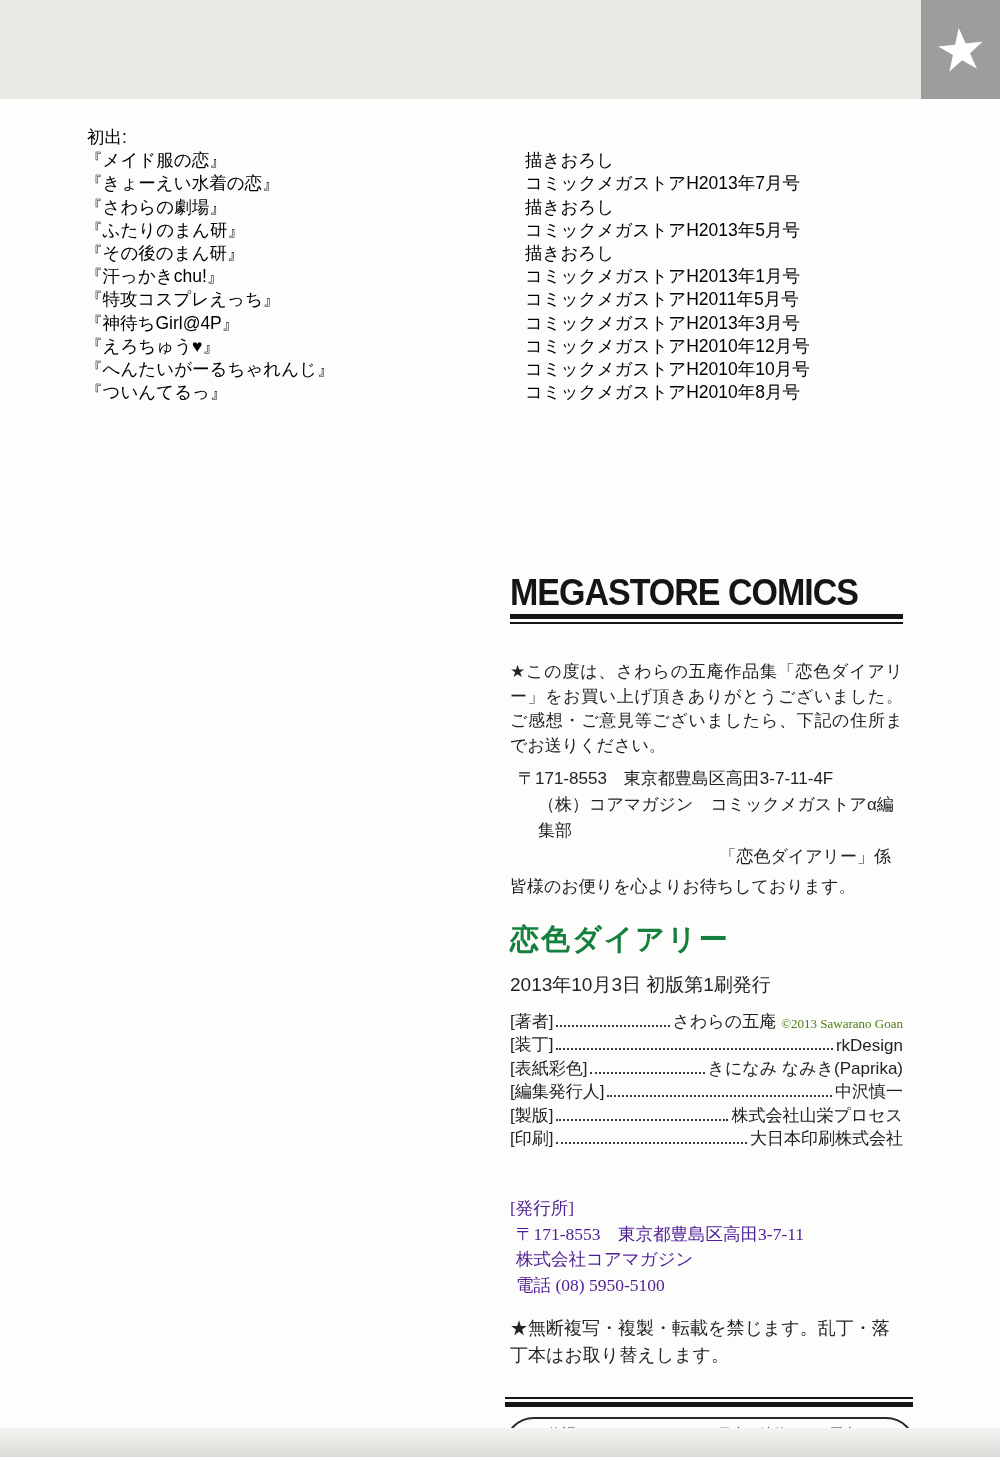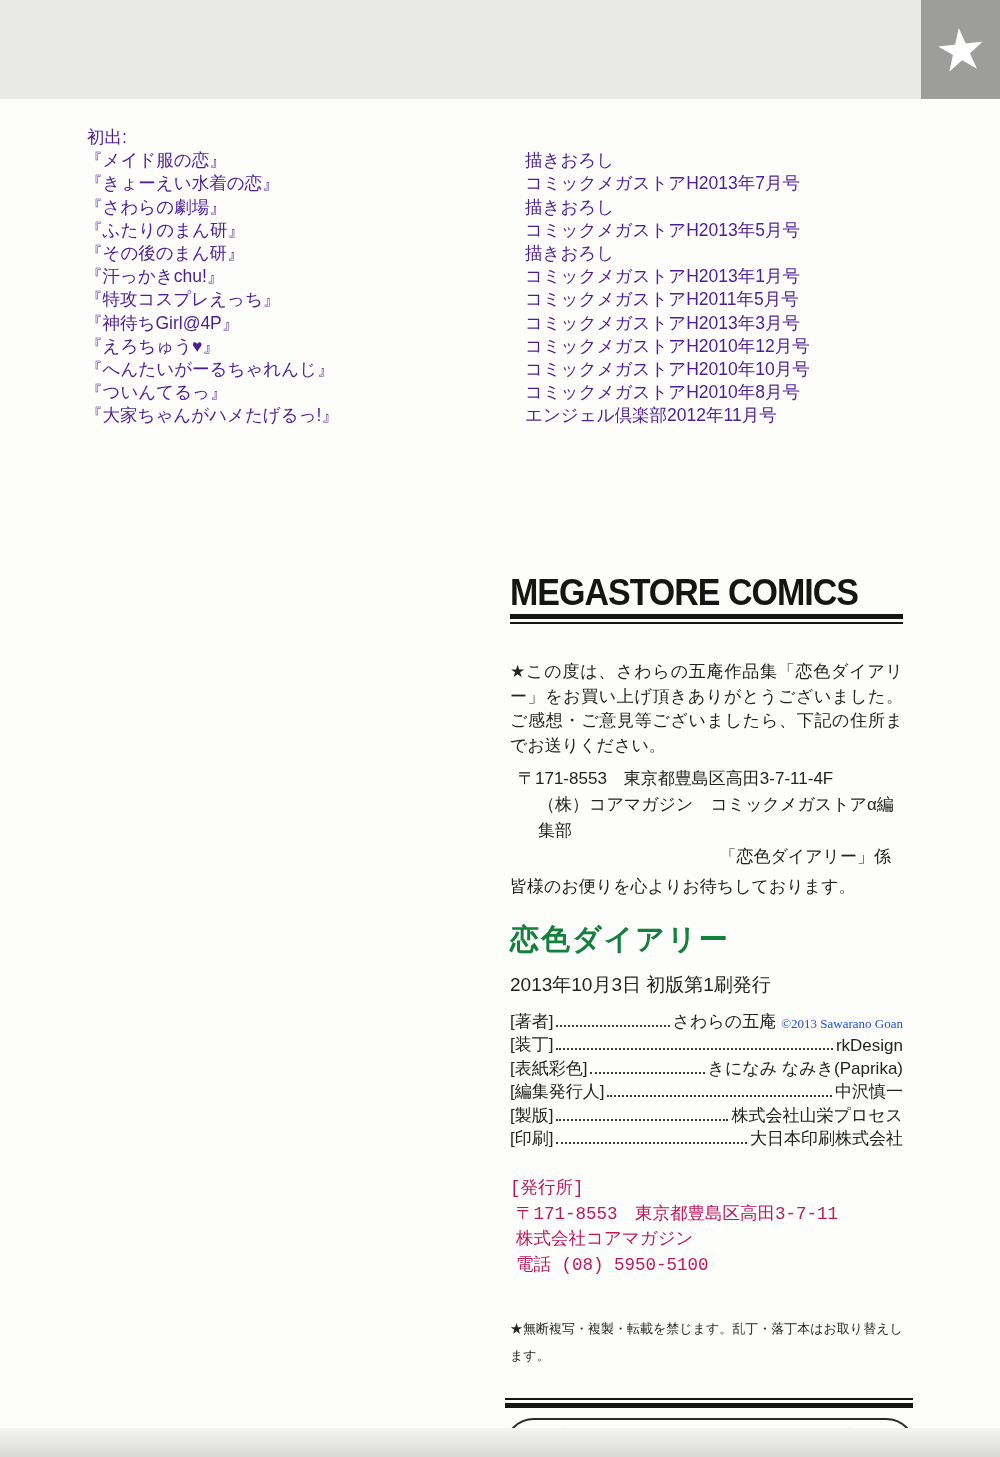--- a/index.html
+++ b/index.html
@@ -10,21 +10,21 @@
     -webkit-font-smoothing:antialiased;
   }
   
   .top-bar{position:absolute;left:0;top:0;width:921px;height:99px;background:#e9e9e6;}
   .star-box{
     position:absolute;left:921px;top:0;width:79px;height:99px;background:#9d9d9b;
     display:flex;align-items:center;justify-content:center;
   }
   .star-box .star{color:#fff;font-size:58px;line-height:1;transform:rotate(-6deg);}
   
-  .pub-section{position:absolute;left:85px;top:126px;width:880px;font-size:17.5px;color:#4c1d95;}
+  .pub-section{position:absolute;left:85px;top:126px;width:880px;font-size:17.5px;color:#000000;}
   .pub-heading{line-height:23.2px;margin-left:2px;}
   .pub-row{display:flex;line-height:23.2px;white-space:nowrap;}
   .pub-title{width:440px;flex:0 0 440px;}
   .pub-source{flex:1;}
   
   .colophon{position:absolute;left:510px;top:574px;width:393px;color:#222;}
   .logo{
     font-weight:bold;font-size:34px;line-height:1;letter-spacing:-1px;
     transform:scaleY(1.08);transform-origin:left top;white-space:nowrap;color:#151515;
   }
@@ -39,27 +39,27 @@
   .series{margin-top:25px;font-size:15px;letter-spacing:0.2px;}
   .book-title{margin-top:21px;font-size:29px;font-weight:700;letter-spacing:2px;color:#15803d;}
   .date{margin-top:12px;font-size:19px;}
   .credits{margin-top:11px;}
   .credit-row{display:flex;align-items:flex-end;height:23.5px;font-size:17px;white-space:nowrap;}
   .credit-label{flex:0 0 auto;}
   .leader{flex:1 1 auto;border-bottom:2px dotted #3a3a3a;margin:0 3px 6px 3px;min-width:8px;}
   .credit-value{flex:0 0 auto;}
   .credit-extra{
     flex:0 0 auto;font-family:"Liberation Serif","DejaVu Serif",serif;
-    font-size:13px;margin-left:5px;margin-bottom:1px;color:#1d4ed8;
+    font-size:13px;margin-left:5px;margin-bottom:1px;color:#4d7c0f;
   }
-  .publisher{margin-top:26px;font-family:Liberation Mono, monospace;
-    font-size:17.5px;line-height:25.5px;color:#be185d;}
+  .publisher{margin-top:46px;font-family:Liberation Serif, serif;
+    font-size:17.5px;line-height:25.5px;color:#4c1d95;}
   .publisher .ind{padding-left:6px;}
-  .warning{margin-top:38px;font-family:"Liberation Serif","DejaVu Serif",serif;
-    font-size:13px;line-height:26.5px;color:#252525;}
+  .warning{margin-top:17px;font-family:"Liberation Serif","DejaVu Serif",serif;
+    font-size:18px;line-height:26.5px;color:#252525;}
   .rule2{margin-top:29px;margin-left:-5px;width:408px;}
   .rule2 .thin{height:2px;background:#151515;}
   .rule2 .thick{height:5px;background:#151515;margin-top:3px;}
   .disclaimer-box{
     box-sizing:border-box;margin-top:10px;margin-left:-6px;width:412px;
     border:2px solid #2a2a2a;border-radius:30px;padding:6px 14px 8px;
     font-size:13.5px;line-height:18.5px;text-align:justify;color:#2e2e2e;
   }
   
   .bottom-band{
@@ -113,24 +113,20 @@
     <span class="pub-title">『えろちゅう♥』</span>
     <span class="pub-source">コミックメガストアH2010年12月号</span>
   </div>
   <div class="pub-row">
     <span class="pub-title">『へんたいがーるちゃれんじ』</span>
     <span class="pub-source">コミックメガストアH2010年10月号</span>
   </div>
   <div class="pub-row">
     <span class="pub-title">『ついんてるっ』</span>
     <span class="pub-source">コミックメガストアH2010年8月号</span>
-  </div>
-  <div class="pub-row">
-    <span class="pub-title">『大家ちゃんがハメたげるっ!』</span>
-    <span class="pub-source">エンジェル倶楽部2012年11月号</span>
   </div>
 </div>
 
 <div class="colophon">
   <div class="logo">MEGASTORE COMICS</div>
   <div class="logo-rule-thick"></div>
   <div class="logo-rule-thin"></div>
 
   <div class="thanks">★この度は、さわらの五庵作品集「恋色ダイアリー」をお買い上げ頂きありがとうございました。ご感想・ご意見等ございましたら、下記の住所までお送りください。</div>
 

